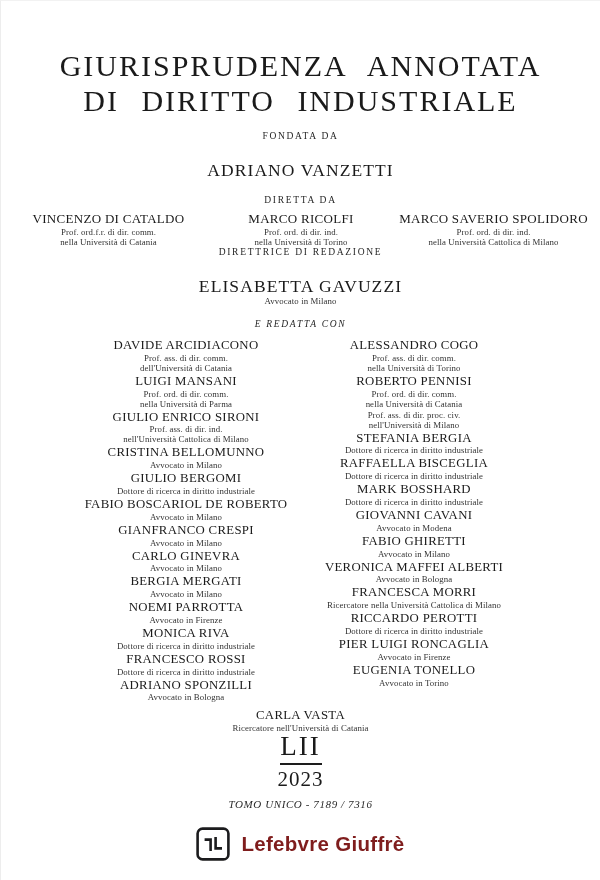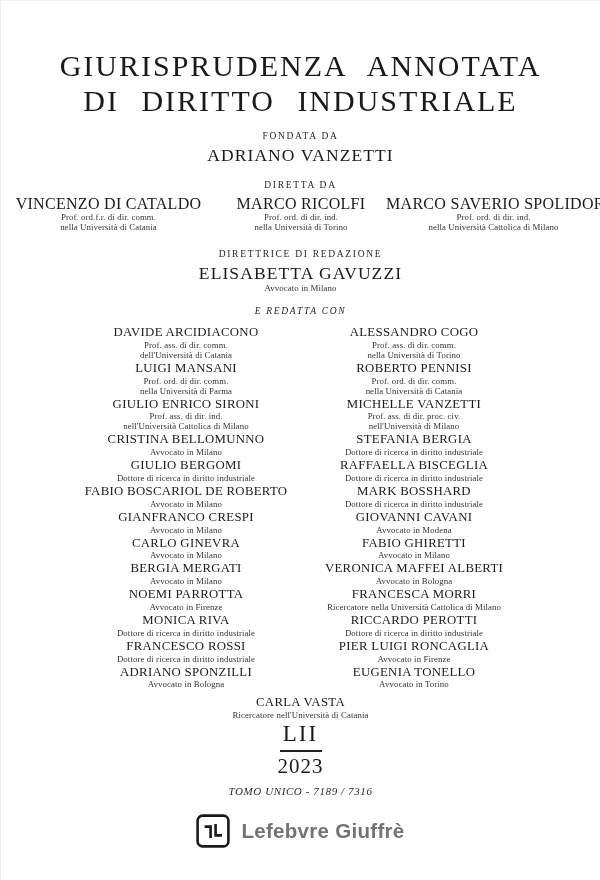--- a/index.html
+++ b/index.html
@@ -6,42 +6,42 @@
   body{
     width:600px;height:880px;overflow:hidden;background:#ffffff;
     font-family:"Liberation Serif", serif;color:#1a1a1a;position:relative;
     border-left:1px solid #ededed;border-top:1px solid #f2f2f2;box-sizing:border-box;
   }
   .page{padding-top:47px;text-align:center;}
   .title{font-size:30px;line-height:35px;letter-spacing:2px;word-spacing:13px;font-weight:400;white-space:nowrap;}
   .small-head{font-size:9.5px;letter-spacing:1.7px;color:#262626;}
   .mt-fondata{margin-top:13px;}
   .mt-diretta{margin-top:15px;}
-  .mt-red{margin-top:17px;}
+  .mt-red{}
   .mt-redatta{margin-top:13px;font-style:italic;}
-  .big-name{font-size:17.5px;letter-spacing:1.1px;margin-top:4px;line-height:20px;}
+  .big-name{font-size:17.5px;letter-spacing:1.1px;margin-top:19px;line-height:20px;}
   .sub{font-size:8.8px;line-height:10px;color:#333333;letter-spacing:.1px;}
   .directors{display:grid;grid-template-columns:215px 170px 215px;margin-top:6px;}
   .director{text-align:center;}
-  .director-name{font-size:16px;line-height:16px;letter-spacing:.3px;white-space:nowrap;}
+  .director-name{font-size:13px;line-height:16px;letter-spacing:.3px;white-space:nowrap;}
   .cols{position:relative;height:366px;margin-top:9px;}
   .col{position:absolute;top:0;width:300px;}
   .col-left{left:35px;}
   .col-right{left:263px;}
   .entry{margin-bottom:1px;}
   .entry-name{font-size:12.8px;line-height:14.8px;letter-spacing:.3px;white-space:nowrap;}
   .carla{margin-top:4px;}
-  .roman{font-size:23px;line-height:25px;letter-spacing:2px;}
+  .roman{font-size:27px;line-height:25px;letter-spacing:2px;}
   .rule{width:42px;height:2.4px;background:#1d1d1d;margin:4px auto 3px auto;}
   .year{font-size:21px;line-height:22px;letter-spacing:1px;}
   .tomo{font-style:italic;font-size:11px;letter-spacing:.6px;margin-top:8px;color:#2b2b2b;text-align:center;}
   .publisher{margin-top:17px;display:flex;align-items:center;justify-content:center;gap:11px;}
   .publisher-name{
     font-family:"Liberation Sans", sans-serif;font-weight:700;font-size:20.5px;
-    color:#737373;letter-spacing:.3px;
+    color:#7f1d1d;letter-spacing:.3px;
   }
 </style>
 </head>
 <body>
 
 <div class="page">
 
   <div class="title">GIURISPRUDENZA ANNOTATA</div>
   <div class="title">DI DIRITTO INDUSTRIALE</div>
 
@@ -136,21 +136,20 @@
           <div class="entry-name">ALESSANDRO COGO</div>
           <div class="sub">Prof. ass. di dir. comm.</div>
           <div class="sub">nella Università di Torino</div>
         </div>
         <div class="entry">
           <div class="entry-name">ROBERTO PENNISI</div>
           <div class="sub">Prof. ord. di dir. comm.</div>
           <div class="sub">nella Università di Catania</div>
         </div>
         <div class="entry">
-          <div class="entry-name">MICHELLE VANZETTI</div>
           <div class="sub">Prof. ass. di dir. proc. civ.</div>
           <div class="sub">nell'Università di Milano</div>
         </div>
         <div class="entry">
           <div class="entry-name">STEFANIA BERGIA</div>
           <div class="sub">Dottore di ricerca in diritto industriale</div>
         </div>
         <div class="entry">
           <div class="entry-name">RAFFAELLA BISCEGLIA</div>
           <div class="sub">Dottore di ricerca in diritto industriale</div>

